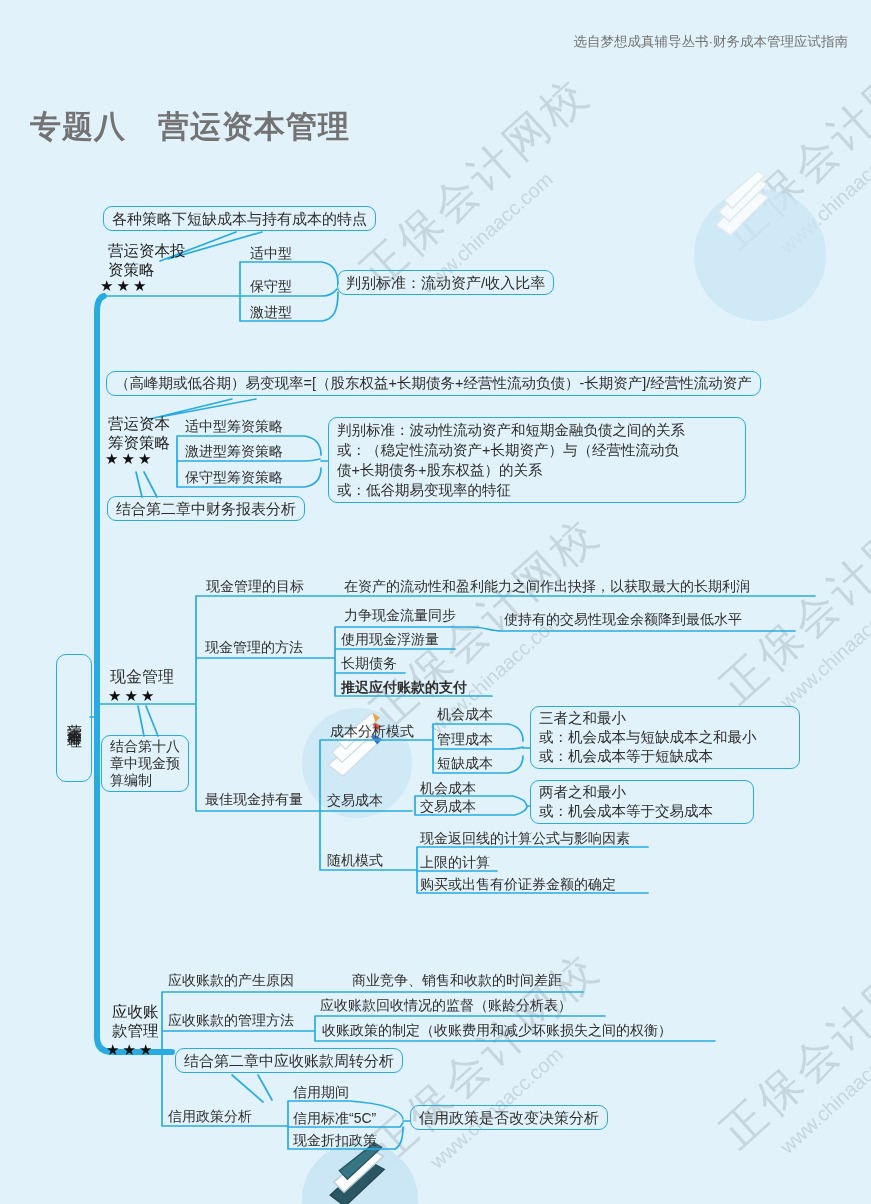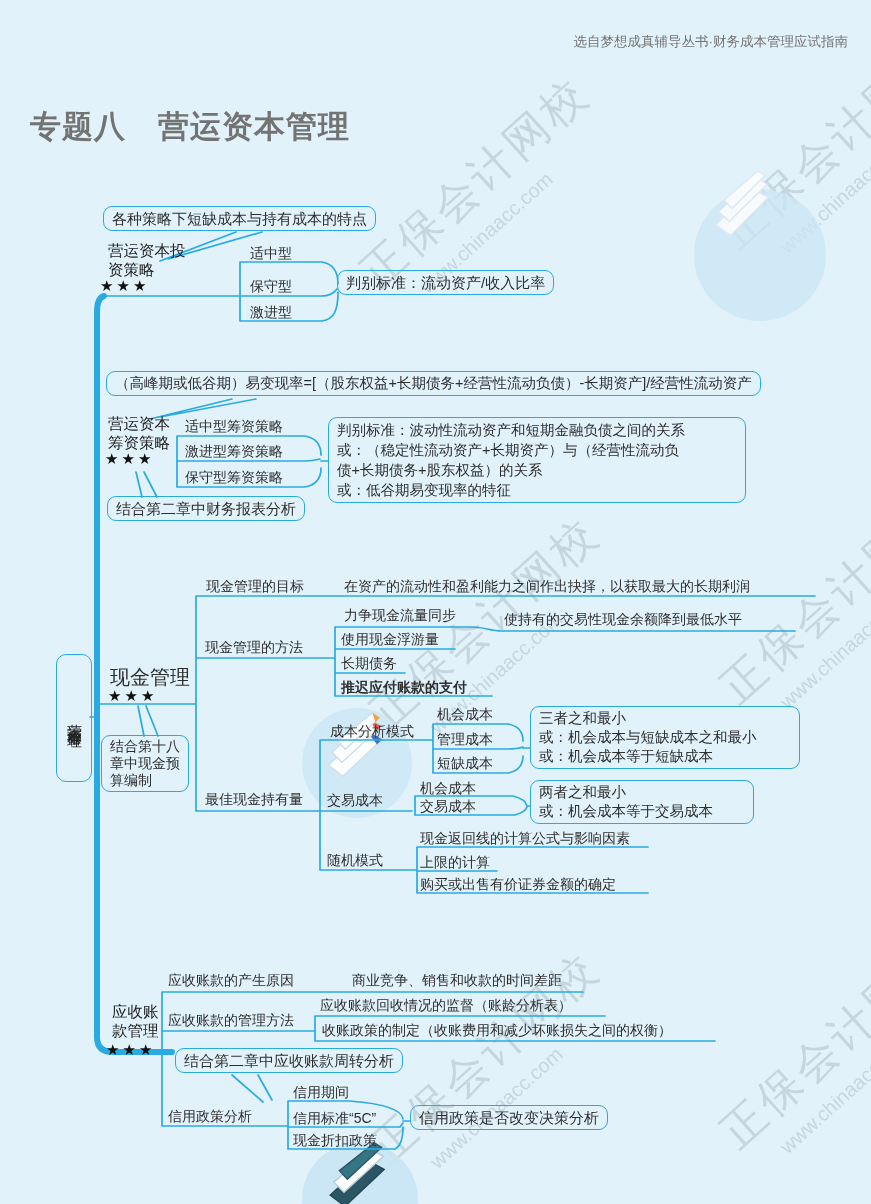--- a/index.html
+++ b/index.html
@@ -155,21 +155,21 @@
   <div class="stars" style="left:105px;top:450px;">★★★</div>
   <div class="txt" style="left:185px;top:417px;">适中型筹资策略</div>
   <div class="txt" style="left:185px;top:442px;">激进型筹资策略</div>
   <div class="txt" style="left:185px;top:468px;">保守型筹资策略</div>
   <div class="bx ml" style="left:328px;top:417px;width:400px;font-size:14.5px;line-height:20px;">判别标准：波动性流动资产和短期金融负债之间的关系
 或：（稳定性流动资产+长期资产）与（经营性流动负
 债+长期债务+股东权益）的关系
 或：低谷期易变现率的特征</div>
   <div class="bx" style="left:107px;top:496px;">结合第二章中财务报表分析</div>
 
-  <div class="txt" style="left:110px;top:668px;font-size:20px;">现金管理</div>
+  <div class="txt" style="left:110px;top:668px;font-size:16px;">现金管理</div>
   <div class="stars" style="left:108px;top:687px;">★★★</div>
   <div class="bx ml" style="left:101px;top:735px;font-size:14px;line-height:17px;">结合第十八
 章中现金预
 算编制</div>
 
   <div class="txt" style="left:206px;top:577px;">现金管理的目标</div>
   <div class="txt" style="left:344px;top:577px;">在资产的流动性和盈利能力之间作出抉择，以获取最大的长期利润</div>
   <div class="txt" style="left:205px;top:638px;">现金管理的方法</div>
   <div class="txt" style="left:344px;top:606px;">力争现金流量同步</div>
   <div class="txt" style="left:504px;top:610px;">使持有的交易性现金余额降到最低水平</div>

